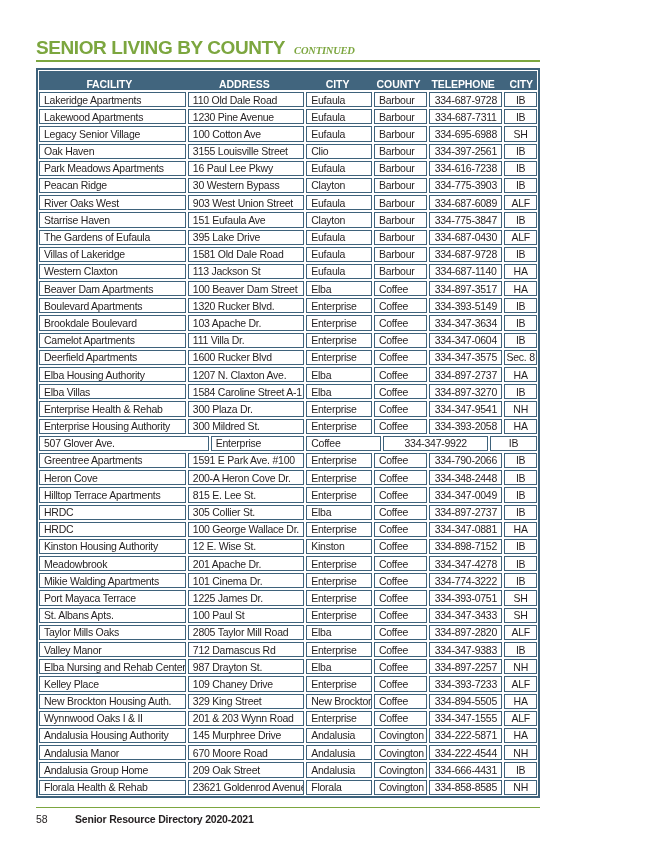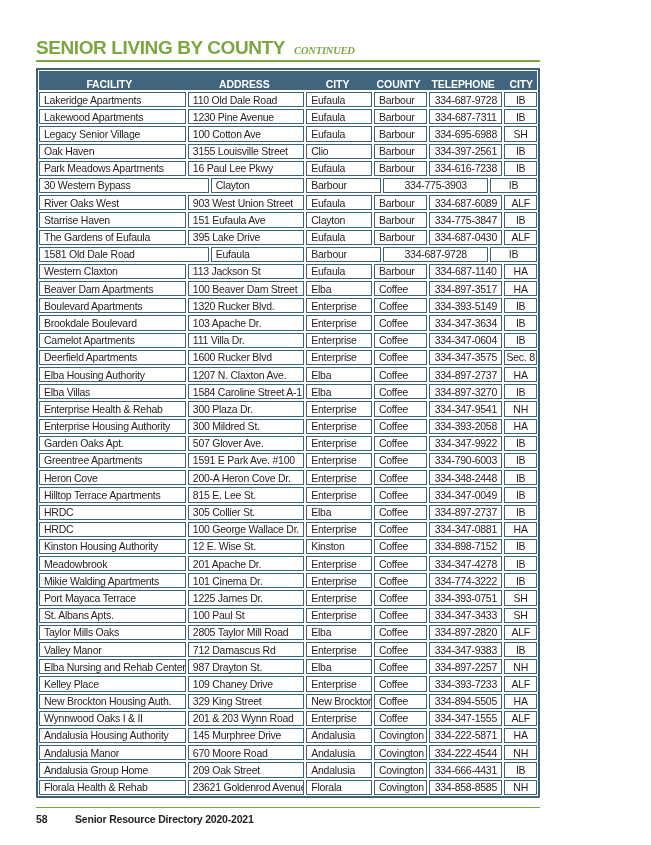--- a/index.html
+++ b/index.html
@@ -101,21 +101,21 @@
     background: var(--accent-green, #7CA63F);
     margin-top: 9px;
   }
   .footer-row {
     display: flex;
     align-items: baseline;
     margin-top: 5px;
   }
   .footer-page-number {
     font-size: 10.5px;
-    font-weight: bold;
+    font-weight: normal;
     width: 39px;
   }
   .footer-text {
     font-size: 10.5px;
     letter-spacing: -0.2px;
     font-weight: bold;
   }
 </style>
 </head>
 <body>
@@ -177,20 +177,21 @@
   <div class="row">
     <div class="cell c0">Park Meadows Apartments</div>
     <div class="cell c1">16 Paul Lee Pkwy</div>
     <div class="cell c2">Eufaula</div>
     <div class="cell c3">Barbour</div>
     <div class="cell c4">334-616-7238</div>
     <div class="cell c5">IB</div>
   </div>
 
   <div class="row">
+    <div class="cell c0">Peacan Ridge</div>
     <div class="cell c1">30 Western Bypass</div>
     <div class="cell c2">Clayton</div>
     <div class="cell c3">Barbour</div>
     <div class="cell c4">334-775-3903</div>
     <div class="cell c5">IB</div>
   </div>
 
   <div class="row">
     <div class="cell c0">River Oaks West</div>
     <div class="cell c1">903 West Union Street</div>
@@ -212,20 +213,21 @@
   <div class="row">
     <div class="cell c0">The Gardens of Eufaula</div>
     <div class="cell c1">395 Lake Drive</div>
     <div class="cell c2">Eufaula</div>
     <div class="cell c3">Barbour</div>
     <div class="cell c4">334-687-0430</div>
     <div class="cell c5">ALF</div>
   </div>
 
   <div class="row">
+    <div class="cell c0">Villas of Lakeridge</div>
     <div class="cell c1">1581 Old Dale Road</div>
     <div class="cell c2">Eufaula</div>
     <div class="cell c3">Barbour</div>
     <div class="cell c4">334-687-9728</div>
     <div class="cell c5">IB</div>
   </div>
 
   <div class="row">
     <div class="cell c0">Western Claxton</div>
     <div class="cell c1">113 Jackson St</div>
@@ -310,34 +312,33 @@
   <div class="row">
     <div class="cell c0">Enterprise Housing Authority</div>
     <div class="cell c1">300 Mildred St.</div>
     <div class="cell c2">Enterprise</div>
     <div class="cell c3">Coffee</div>
     <div class="cell c4">334-393-2058</div>
     <div class="cell c5">HA</div>
   </div>
 
   <div class="row">
-    <div class="cell c0">Garden Oaks Apt.</div>
     <div class="cell c1">507 Glover Ave.</div>
     <div class="cell c2">Enterprise</div>
     <div class="cell c3">Coffee</div>
     <div class="cell c4">334-347-9922</div>
     <div class="cell c5">IB</div>
   </div>
 
   <div class="row">
     <div class="cell c0">Greentree Apartments</div>
     <div class="cell c1">1591 E Park Ave. #100</div>
     <div class="cell c2">Enterprise</div>
     <div class="cell c3">Coffee</div>
-    <div class="cell c4">334-790-6003</div>
+    <div class="cell c4">334-790-2066</div>
     <div class="cell c5">IB</div>
   </div>
 
   <div class="row">
     <div class="cell c0">Heron Cove</div>
     <div class="cell c1">200-A Heron Cove Dr.</div>
     <div class="cell c2">Enterprise</div>
     <div class="cell c3">Coffee</div>
     <div class="cell c4">334-348-2448</div>
     <div class="cell c5">IB</div>

